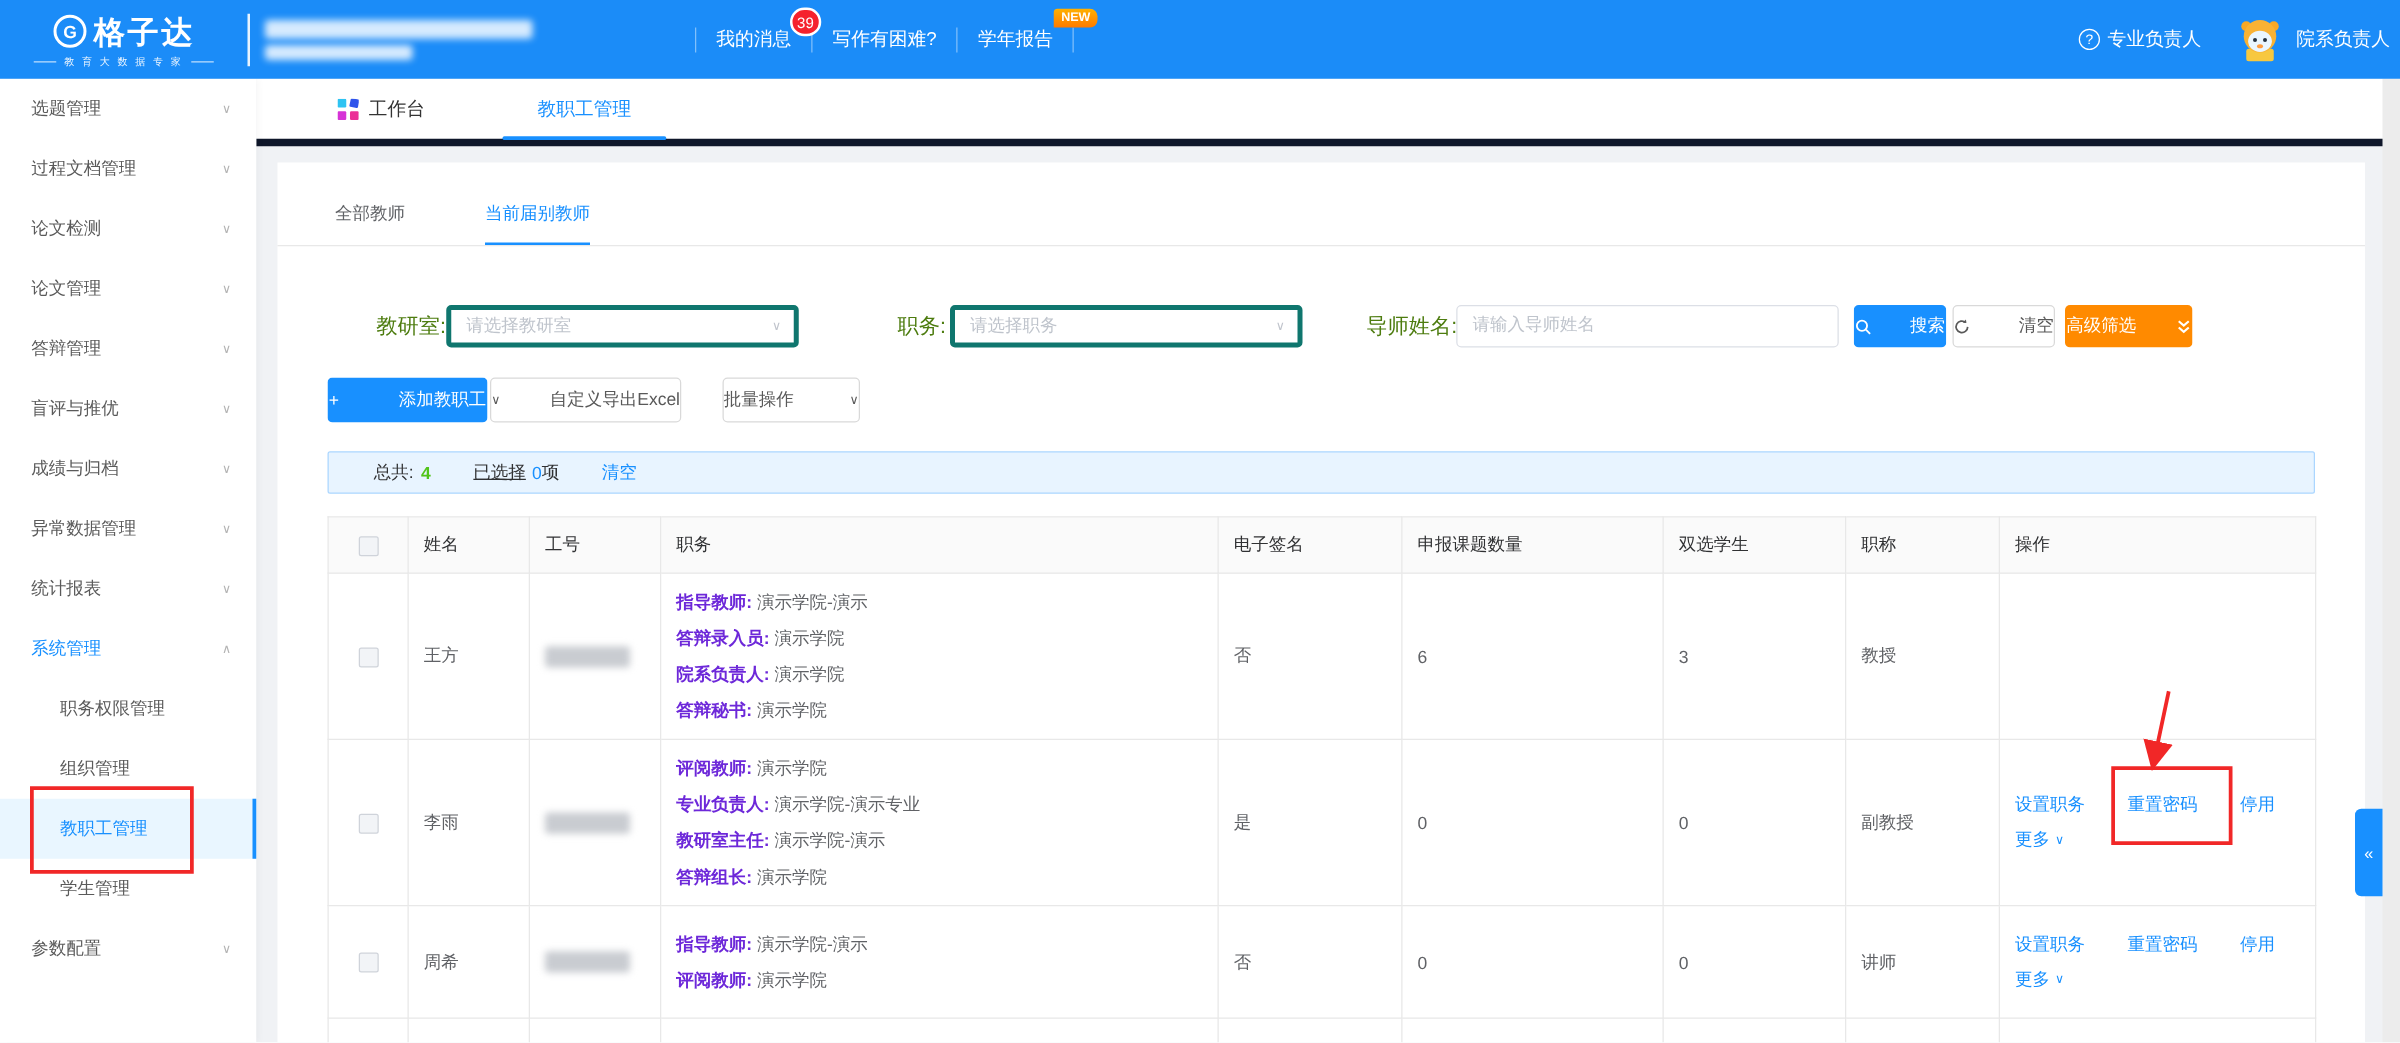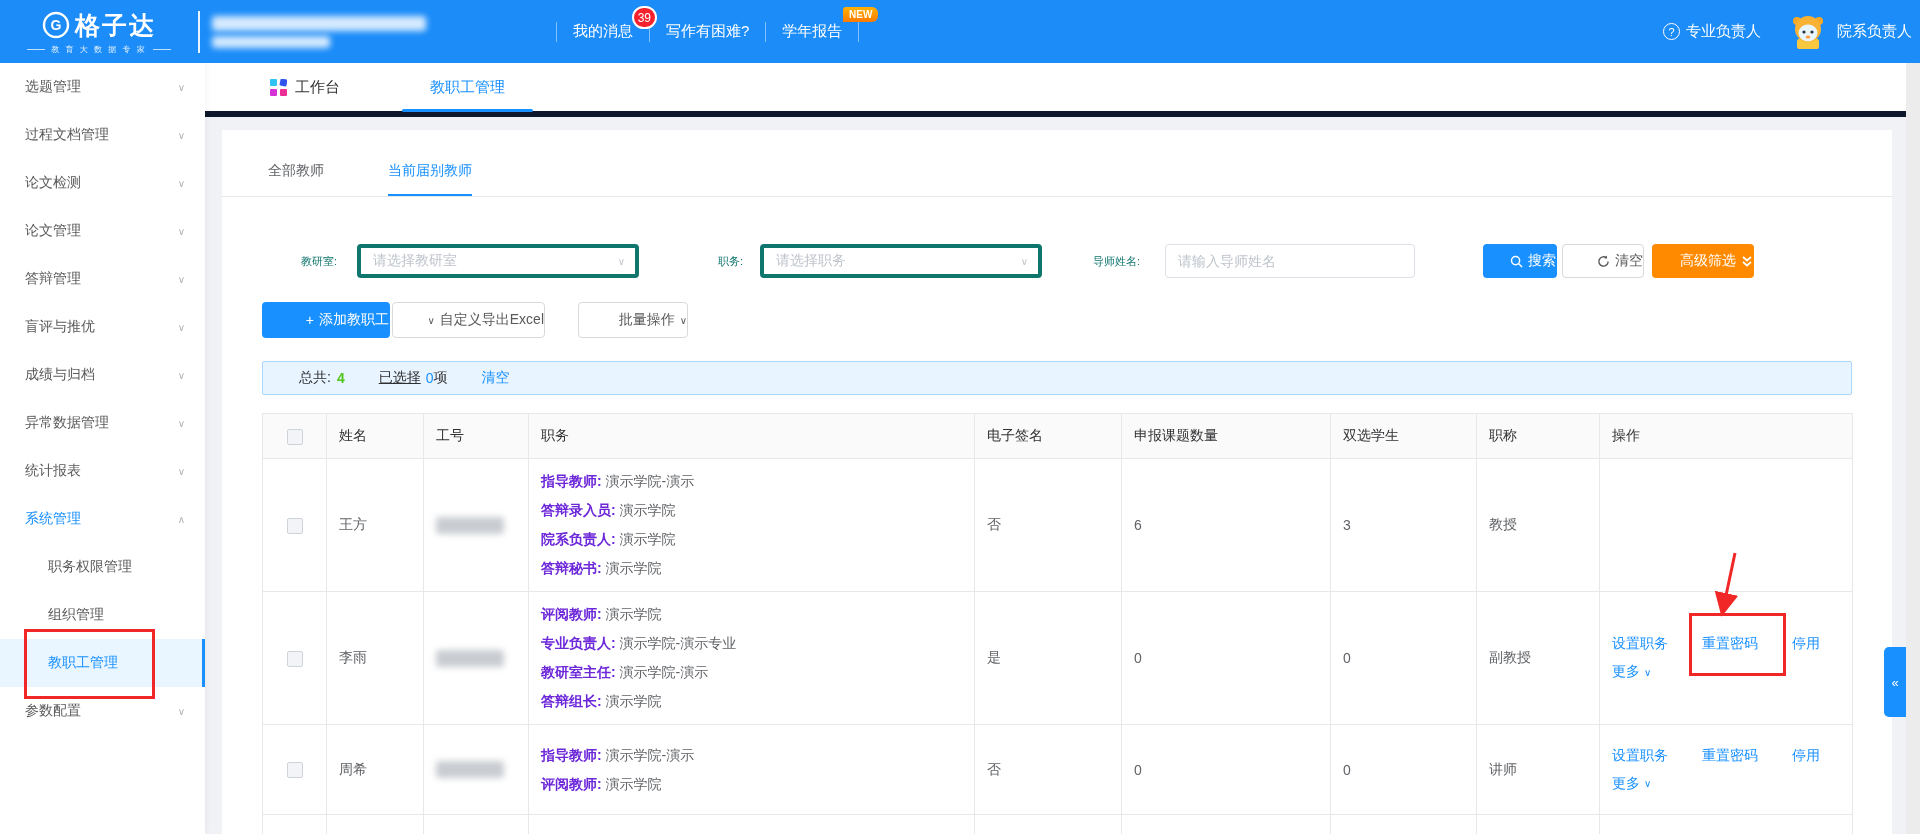--- a/index.html
+++ b/index.html
@@ -48,27 +48,27 @@
   .tab-current { margin-left:62px; padding:0 28px; color:#1890ff; }
   .tab-current::after { content:""; position:absolute; left:0; right:0; bottom:2px; height:3px; background:#1890ff; border-radius:2px; }
   .grid-icon { width:17px; height:17px; }
 
   .card { position:absolute; left:17px; top:67px; width:1670px; height:780px; background:#fff; }
 
   .subtabs { padding:32px 0 0 46px; border-bottom:1px solid #e8e8e8; display:flex; gap:64px; }
   .subtab { font-size:14px; color:#606266; padding-bottom:14px; cursor:pointer; }
   .subtab.active { color:#1890ff; border-bottom:2px solid #1890ff; }
 
-  .flabel { position:absolute; height:34px; line-height:34px; font-size:11px; color:#0f766e; }
+  .flabel { position:absolute; height:34px; line-height:34px; font-size:17px; color:#4d7c0f; }
   .select { position:absolute; height:34px; border:4px solid #0f766e; border-radius:4px; background:#fff; display:flex; align-items:center; padding:0 10px 0 12px; cursor:pointer; }
   .select .ph { color:#bfc4cc; font-size:14px; flex:1; }
   .select .chev { color:#c0c4cc; font-size:10px; }
   .tinput { position:absolute; height:34px; border:1px solid #dcdfe6; border-radius:4px; padding:0 12px; font-size:14px; color:#333; font-family:inherit; }
   .tinput::placeholder { color:#bfc4cc; }
-  .btn { position:absolute; height:34px; border-radius:4px; display:flex; align-items:center; justify-content:flex-end; gap:5px; font-size:14px; cursor:pointer; border:1px solid transparent; }
+  .btn { position:absolute; height:34px; border-radius:4px; display:flex; align-items:center; justify-content:space-between; gap:5px; font-size:14px; cursor:pointer; border:1px solid transparent; }
   .btn-primary { background:#1890ff; color:#fff; }
   .btn-plain { background:#fff; border-color:#d9d9d9; color:#595959; }
   .btn-orange { background:#ff8a00; color:#fff; }
   .btn .chev { font-size:10px; }
   .toolbar-btn { height:36px; }
 
   .infobar { position:absolute; left:40px; top:231px; width:1590px; height:34px; background:#e8f4ff; border:1px solid #abd6ff; border-radius:2px; display:flex; align-items:center; padding-left:36px; font-size:14px; color:#303133; }
   .infobar .green { color:#52c41a; font-weight:bold; margin-left:6px; }
   .infobar .blue { color:#1890ff; }
   .infobar .seg { margin-left:34px;text-decoration:underline; }
@@ -200,20 +200,23 @@
       </div>
     <div class="side-sub">
         <span>职务权限管理</span>
       </div>
     <div class="side-sub">
         <span>组织管理</span>
       </div>
     <div class="side-sub active">
         <span>教职工管理</span>
       </div>
+    <div class="side-sub">
+        <span>学生管理</span>
+      </div>
     <div class="side-item">
         <span>参数配置</span>
         <span class="chev">∨</span>
       </div>
   </div>
 
   <div class="main">
     <div class="tabbar">
       <div class="tab tab-workbench">
         <svg class="grid-icon" viewBox="0 0 17 17">
@@ -240,21 +243,21 @@
       <div class="select" style="left:135px; top:114px; width:282px;">
         <span class="ph">请选择教研室</span>
         <span class="chev">∨</span>
       </div>
       <div class="flabel" style="left:496px; top:114px;">职务:</div>
       <div class="select" style="left:538px; top:114px; width:282px;">
         <span class="ph">请选择职务</span>
         <span class="chev">∨</span>
       </div>
       <div class="flabel" style="left:871px; top:114px;">导师姓名:</div>
-      <input class="tinput" style="left: 943px; top: 114px; width: 250px;" placeholder="请输入导师姓名">
+      <input class="tinput" style="left: 943px; top: 114px; width: 306px; font-family: Liberation Mono, monospace;" placeholder="请输入导师姓名">
       <div class="btn btn-primary" style="left:1261px; top:114px; width:74px;">
         <svg width="13" height="13" viewBox="0 0 14 14">
             <circle cx="6" cy="6" r="4.4" fill="none" stroke="#fff" stroke-width="1.6"></circle>
             <line x1="9.4" y1="9.4" x2="13" y2="13" stroke="#fff" stroke-width="1.6"></line>
           </svg>
         <span>搜索</span>
       </div>
       <div class="btn btn-plain" style="left:1340px; top:114px; width:82px;">
         <svg width="13" height="13" viewBox="0 0 14 14">
             <path d="M12 7a5 5 0 1 1-1.7-3.8" fill="none" stroke="#595959" stroke-width="1.5"></path>

